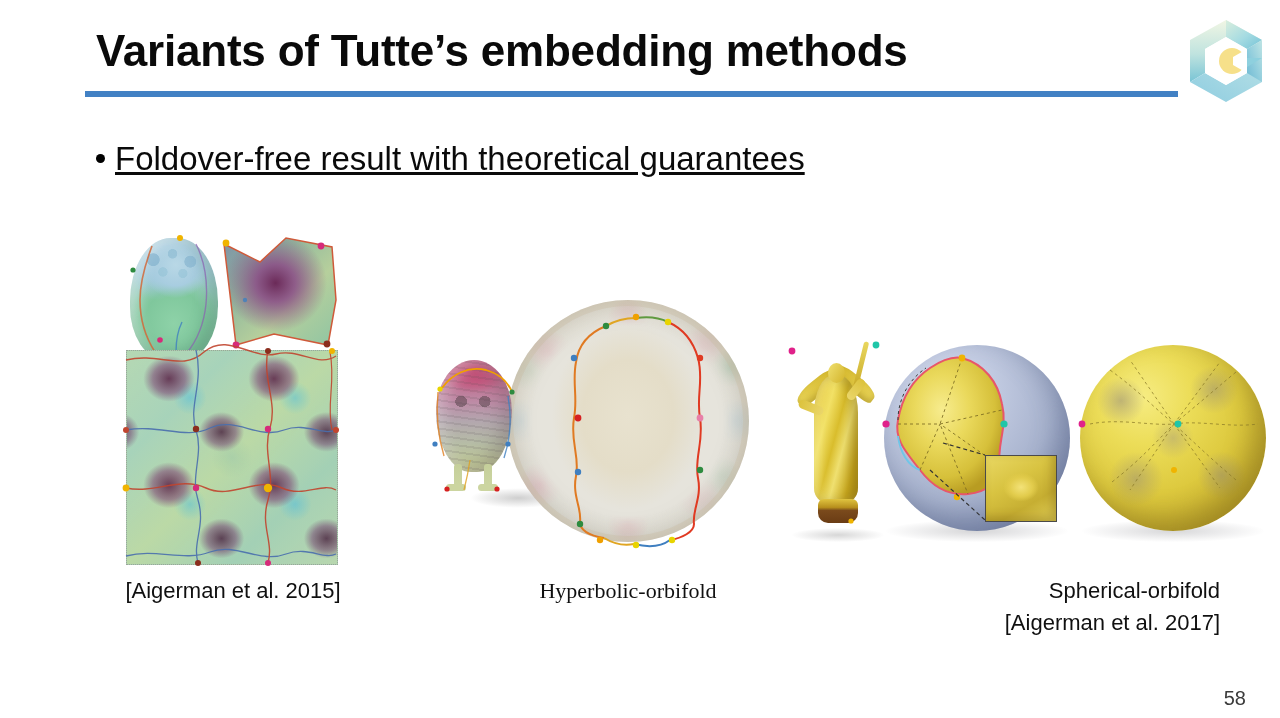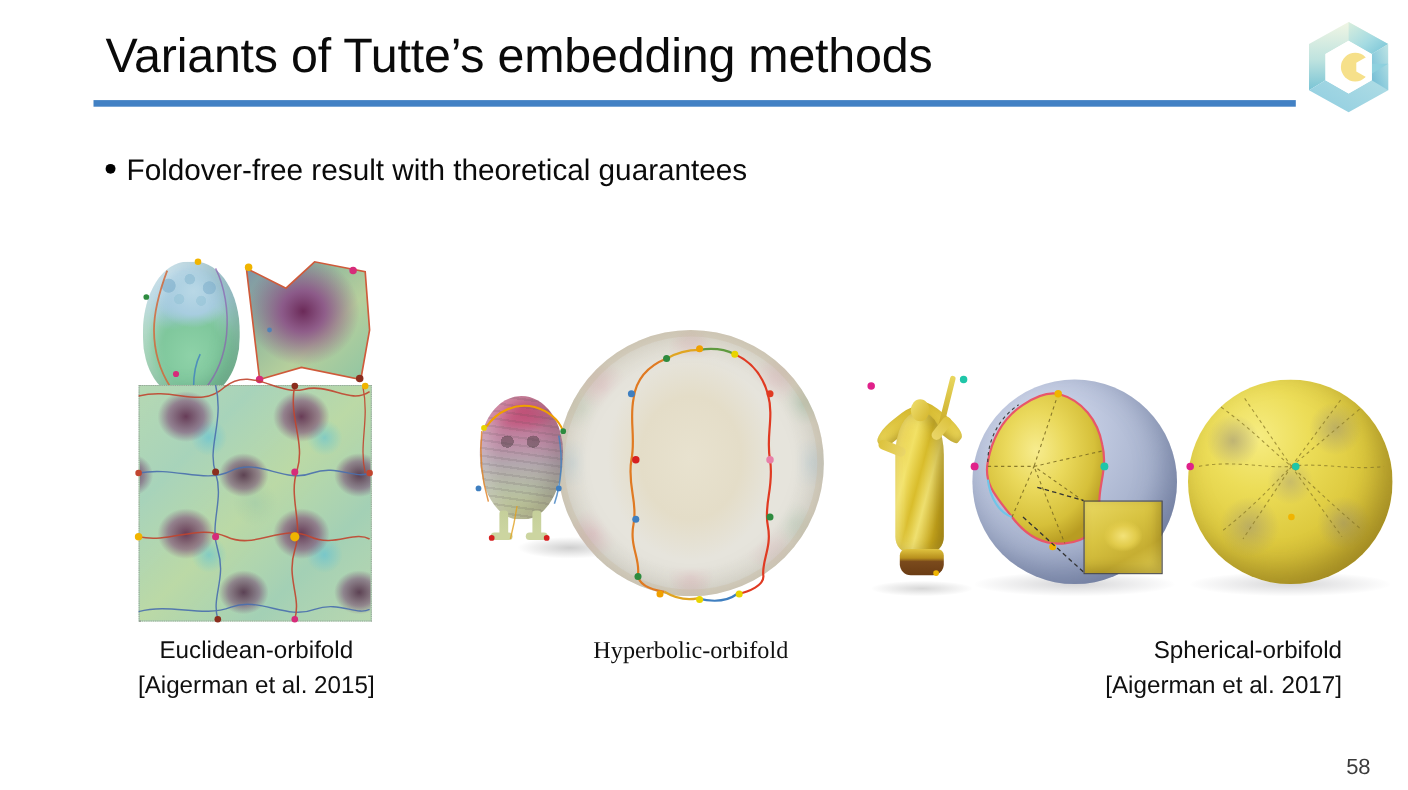--- a/index.html
+++ b/index.html
@@ -13,21 +13,21 @@
     overflow: hidden;
     font-family: "Liberation Sans", sans-serif;
     color: #000000;
   }
 
   
   .slide-title {
     position: absolute;
     left: 96px; top: 26px;
     font-size: 44px;
-    font-weight: normal;
+    font-weight: bold;
     letter-spacing: -0.2px;
     line-height: 1.15;
     white-space: nowrap;
     color: #0a0a0a;
   }
   .title-rule {
     position: absolute;
     left: 85px; top: 91px;
     width: 1093px; height: 6px;
     background: #4281c4;
@@ -37,24 +37,25 @@
   .logo {
     position: absolute;
     left: 1185px; top: 17px;
     width: 82px; height: 88px;
   }
 
   
   .bullet-line {
     position: absolute;
     left: 96px; top: 138px;
-    font-size: 27px;
+    font-size: 33px;
     line-height: 1.3;
     white-space: nowrap;
     color: #0a0a0a;
+    text-decoration: underline;
   }
   .bullet-dot {
     display: inline-block;
     width: 9px; height: 9px;
     border-radius: 50%;
     background: #000;
     vertical-align: middle;
     margin-right: 10px;
     position: relative;
     top: -3px;
@@ -388,21 +389,20 @@
       <circle cx="126" cy="488" r="3.4" fill="#f0b400"></circle>
       <circle cx="336" cy="430" r="3.0" fill="#c1452f"></circle>
       <circle cx="126" cy="430" r="3.0" fill="#c1452f"></circle>
       <circle cx="198" cy="563" r="3.0" fill="#8b2d1d"></circle>
       <circle cx="268" cy="563" r="3.0" fill="#d62b7a"></circle>
       <circle cx="268" cy="351" r="3.0" fill="#8b2d1d"></circle>
       <circle cx="332" cy="351" r="3.0" fill="#f0b400"></circle>
     </svg>
 
     <div class="caption" style="left:48px; top:575px; width:370px;">
-      <div>Euclidean-orbifold</div>
       <div>[Aigerman et al. 2015]</div>
     </div>
   </div>
 
   <div class="fig">
     <div class="owl-shadow"></div>
 
     <div class="poincare"></div>
     <div class="poincare-rim"></div>
 

